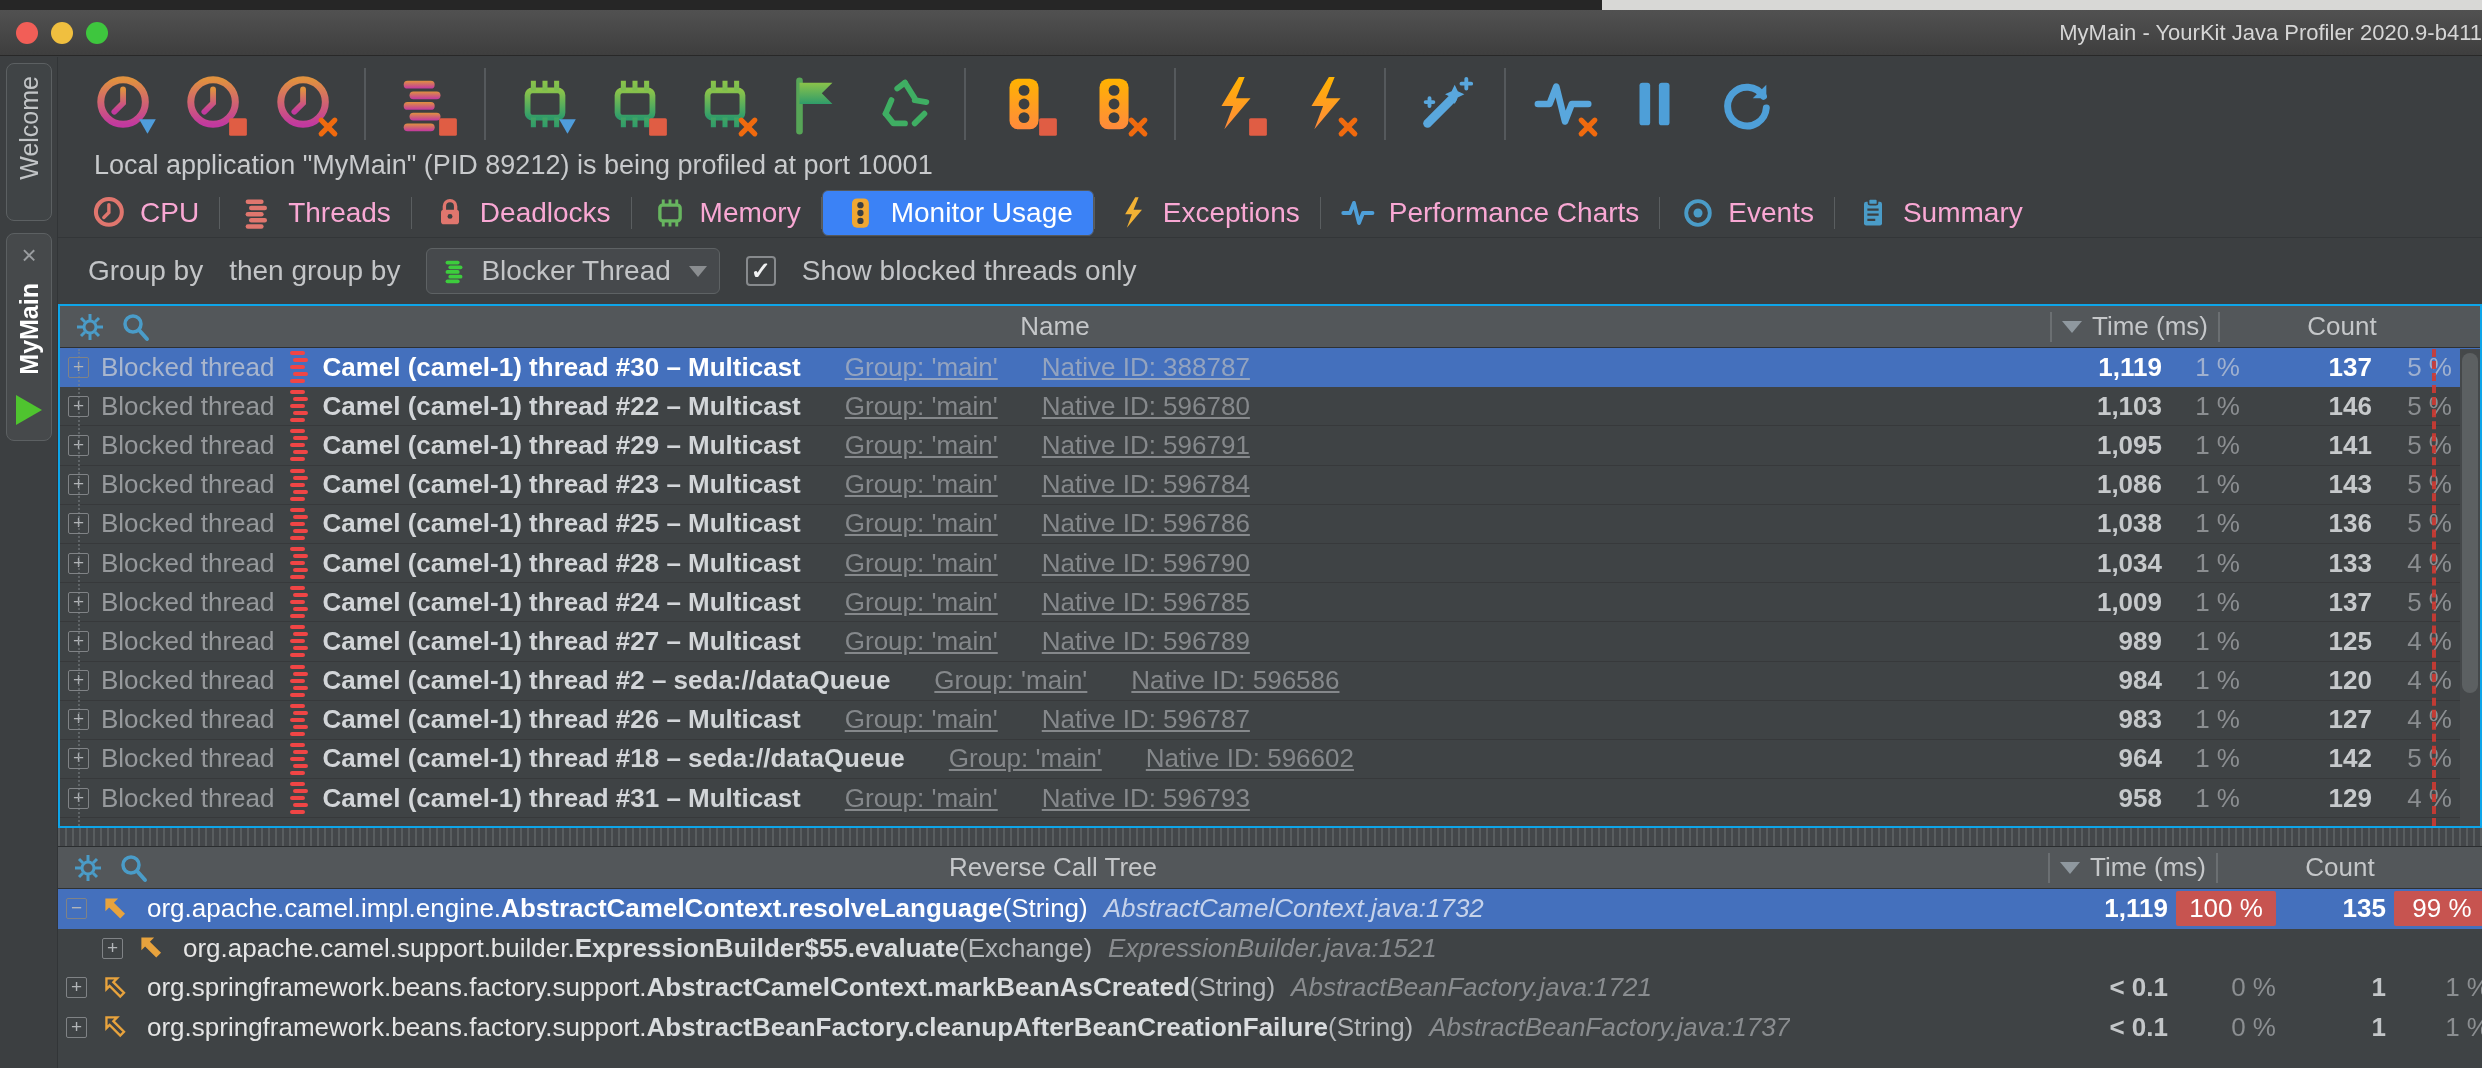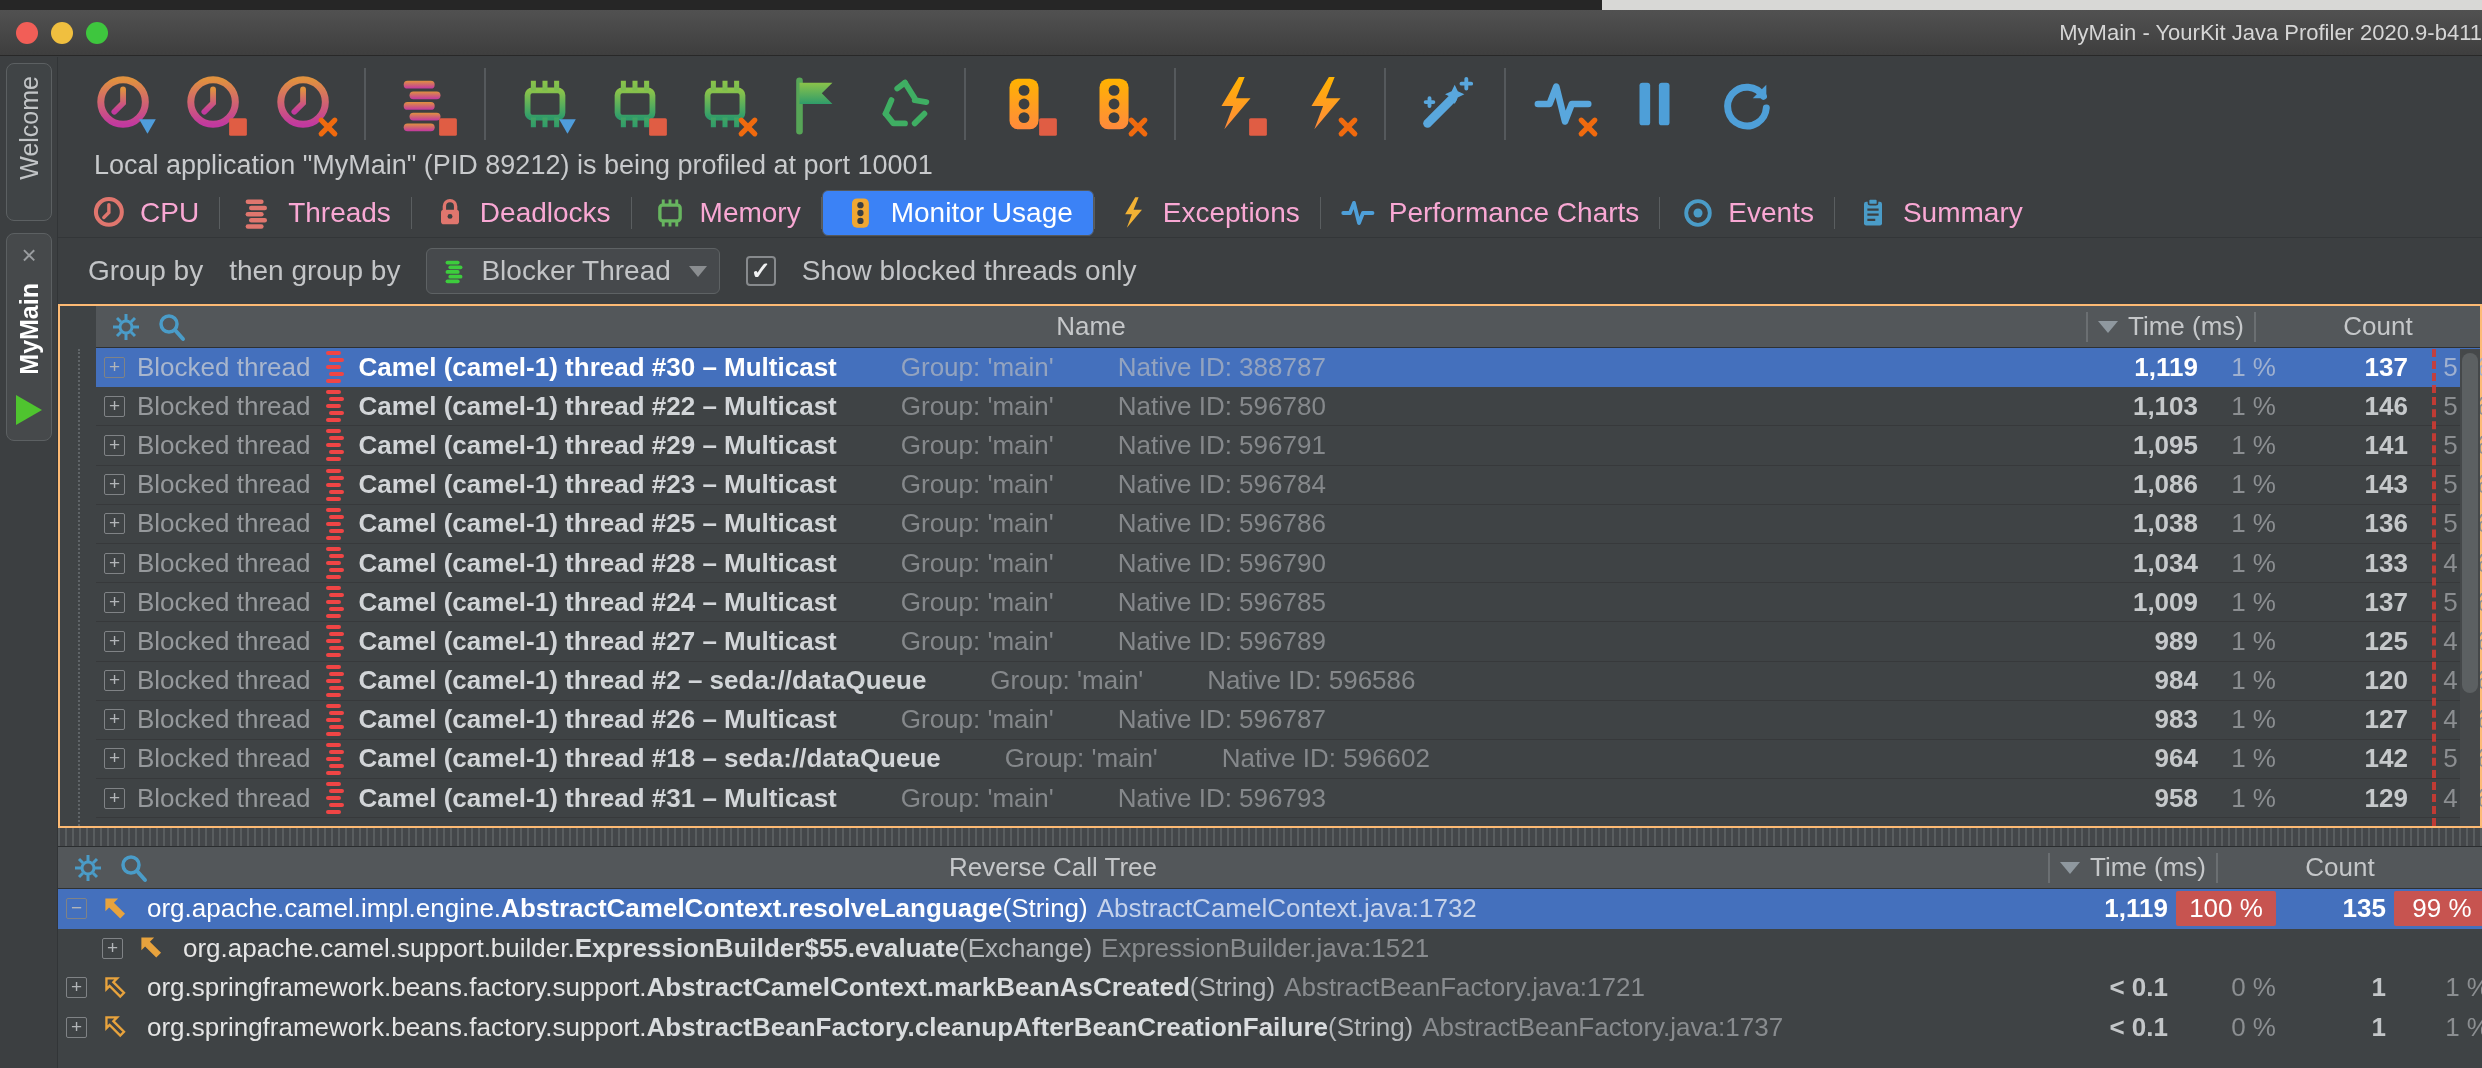--- a/index.html
+++ b/index.html
@@ -58,21 +58,21 @@
   .dd { display:flex; align-items:center; gap:12px; background:#46494c; border:1px solid #5e6264;
     border-radius:6px; height:46px; padding:0 12px; color:#c3c5c7; }
   .dd svg { width:30px; height:30px; }
   .dd .chev { width:0; height:0; border-left:9px solid transparent; border-right:9px solid transparent;
     border-top:11px solid #8a8d90; margin-left:6px; }
   .cbx { width:30px; height:30px; border:2px solid #878a8d; border-radius:4px; background:#3f4244;
     display:flex; align-items:center; justify-content:center; color:#f0f1f2; font-size:24px; font-weight:bold; }
 
   
   .panel { position:absolute; background:#3f4345; }
-  .panel.top { left:58px; top:304px; width:2424px; height:524px; border:2px solid #fdba74;padding-left:36px; }
+  .panel.top { left:58px; top:304px; width:2424px; height:524px; border:2px solid #0ea5e9; }
   .panel.bottom { left:58px; top:846px; width:2424px; height:222px; border-top:1px solid #2b2e30; }
   .phead { position:relative; height:42px; background:#53575a; border-bottom:1px solid #2e3133;
     display:flex; align-items:center; color:#c5c7c9; font-size:26px; }
   .phead .tools { position:absolute; left:14px; display:flex; gap:14px; align-items:center; }
   .phead .tools svg { width:32px; height:32px; }
   .phead .ptitle { position:absolute; left:0; width:1990px; text-align:center; }
   .coldiv { position:absolute; top:6px; width:2px; height:30px; background:#6b6f72; }
   .coldiv.c1 { left:1990px; } .coldiv.c2 { left:2158px; }
   .colhead { position:absolute; display:flex; align-items:center; justify-content:center; gap:10px; }
   .colhead.time { left:1992px; width:166px; }
@@ -86,21 +86,21 @@
   .mrow.sel { background:#4470bd; border-bottom-color:#4470bd; }
   .expbox { width:21px; height:21px; border:1px solid #808386; color:#b2b5b8; font-size:19px;
     line-height:18px; text-align:center; margin-left:8px; flex:0 0 auto; border-radius:2px; }
   .mrow .pfx { color:#96999c; margin-left:12px; white-space:nowrap; }
   .mrow.sel .pfx { color:#a9b6cd; }
   .bars { display:inline-flex; flex-direction:column; gap:3px; margin-left:16px; flex:0 0 auto; }
   .bars i { height:4px; border-radius:2px; background:#f04545; }
   .bars i:nth-child(odd){ width:15px; margin-left:0; } .bars i:nth-child(even){ width:15px; margin-left:3px; }
   .mrow .tname { color:#d2d5d8; font-weight:bold; margin-left:14px; white-space:nowrap; }
   .mrow.sel .tname { color:#ffffff; }
-  .mrow .meta { color:#85888b; margin-left:64px; white-space:nowrap; }
+  .mrow .meta { color:#85888b; margin-left:44px; white-space:nowrap;text-decoration:underline; }
   .mrow.sel .meta { color:#93a3bf; }
   .vals { position:absolute; left:1990px; top:0; height:100%; width:414px; display:flex; align-items:center; }
   .vals .t { width:112px; text-align:right; color:#c6c9cb; font-weight:bold; }
   .mrow.sel .vals .t, .mrow.sel .vals .c { color:#ffffff; }
   .vals .tp { width:92px; text-align:right; color:#8b8e91; padding-right:14px; }
   .mrow.sel .vals .tp, .mrow.sel .vals .cp { color:#9fb0cf; }
   .vals .c { width:118px; text-align:right; color:#c6c9cb; font-weight:bold; }
   .vals .cp { width:86px; text-align:right; color:#8b8e91; padding-right:6px; }
   .reddash { position:absolute; left:2372px; top:43px; bottom:0; border-left:4px dashed #cf3b33; opacity:.9; }
   .vscroll { position:absolute; right:0; top:43px; bottom:0; width:20px; background:#45484a; }
@@ -111,21 +111,21 @@
   
   .splitter { position:absolute; left:58px; top:828px; width:2424px; height:18px;
     background:repeating-linear-gradient(90deg,#595d5f 0 2px,#44474a 2px 7px); }
 
   
   .trow { position:relative; height:39.5px; display:flex; align-items:center; font-size:26px; }
   .trow.sel { background:#4470bd; }
   .trow .arrow { width:34px; height:34px; margin-left:12px; flex:0 0 auto; }
   .trow .sig { margin-left:14px; white-space:nowrap; overflow:hidden; }
   .trow .pkg { color:#e5e5e5; } .trow .mth { color:#d9dcde; font-weight:bold; } .trow .args { color:#b4b7ba; }
-  .trow .loc { color:#898c8f; margin-left:9px; }
+  .trow .loc { color:#898c8f; margin-left:16px;font-style:italic; }
   .trow.sel .pkg, .trow.sel .mth, .trow.sel .args { color:#ffffff; }
   .trow.sel .loc { color:#c5d2ea; }
   .tvals { position:absolute; left:1990px; top:0; height:100%; width:480px; display:flex; align-items:center; }
   .tvals .t { width:120px; text-align:right; color:#c3c6c8; font-weight:bold; }
   .trow.sel .tvals .t, .trow.sel .tvals .c { color:#ffffff; }
   .tvals .tp { width:100px; text-align:right; color:#8b8e91; margin-left:8px; }
   .tvals .c { width:110px; text-align:right; color:#c3c6c8; font-weight:bold; }
   .tvals .cp { width:96px; text-align:right; color:#8b8e91; margin-left:8px; }
   .tvals .pct-badge { background:#c75450; color:#ffffff !important; border-radius:2px;
     padding:2px 8px; text-align:center; }

